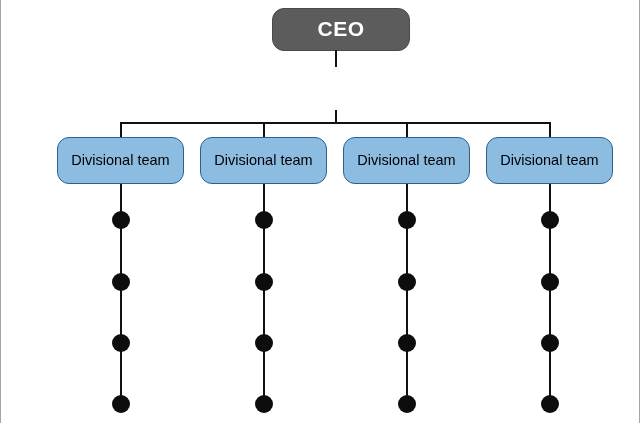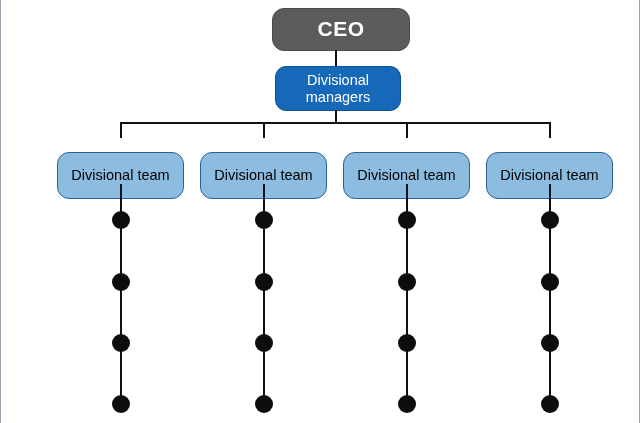--- a/index.html
+++ b/index.html
@@ -62,21 +62,21 @@
     top: 66px;
     width: 126px;
     height: 45px;
     background: #1668b8;
     border: 1px solid #0e4f90;
     border-radius: 11px;
     color: #ffffff;
     font-size: 14.5px;
   }
   .node-team {
-    top: 152px;
+    top: 137px;
     width: 127px;
     height: 47px;
     background: #8cbde1;
     border: 1.4px solid #2f5f8f;
     border-radius: 12px;
     color: #000000;
     font-size: 14.5px;
   }
   .team-1 { left: 57px; }
   .team-2 { left: 200px; }
@@ -133,23 +133,20 @@
   <div class="frame-edge-left"></div>
   <div class="frame-edge-right"></div>
 
 
   <div class="node node-ceo">
     <span>CEO</span>
   </div>
 
   <div class="vline" style="left:335px; top:50px; height:17px;"></div>
 
-  <div class="node node-managers">
-    <span>Divisional managers</span>
-  </div>
 
   <div class="vline" style="left:335px; top:110px; height:13px;"></div>
 
   <div class="hline" style="left:120px; top:122px; width:430px;"></div>
 
   <div class="vline" style="left:120px; top:122px; height:16px;"></div>
   <div class="vline" style="left:263px; top:122px; height:16px;"></div>
   <div class="vline" style="left:406px; top:122px; height:16px;"></div>
   <div class="vline" style="left:549px; top:122px; height:16px;"></div>
 

